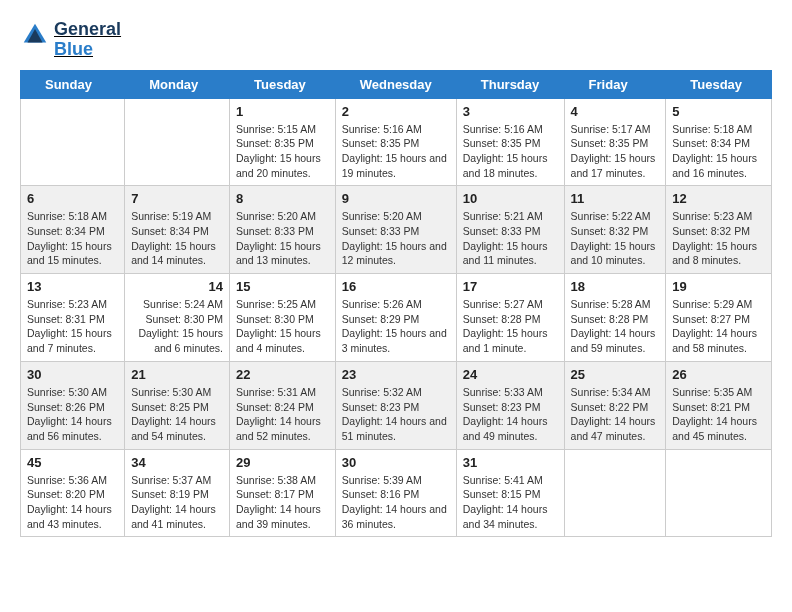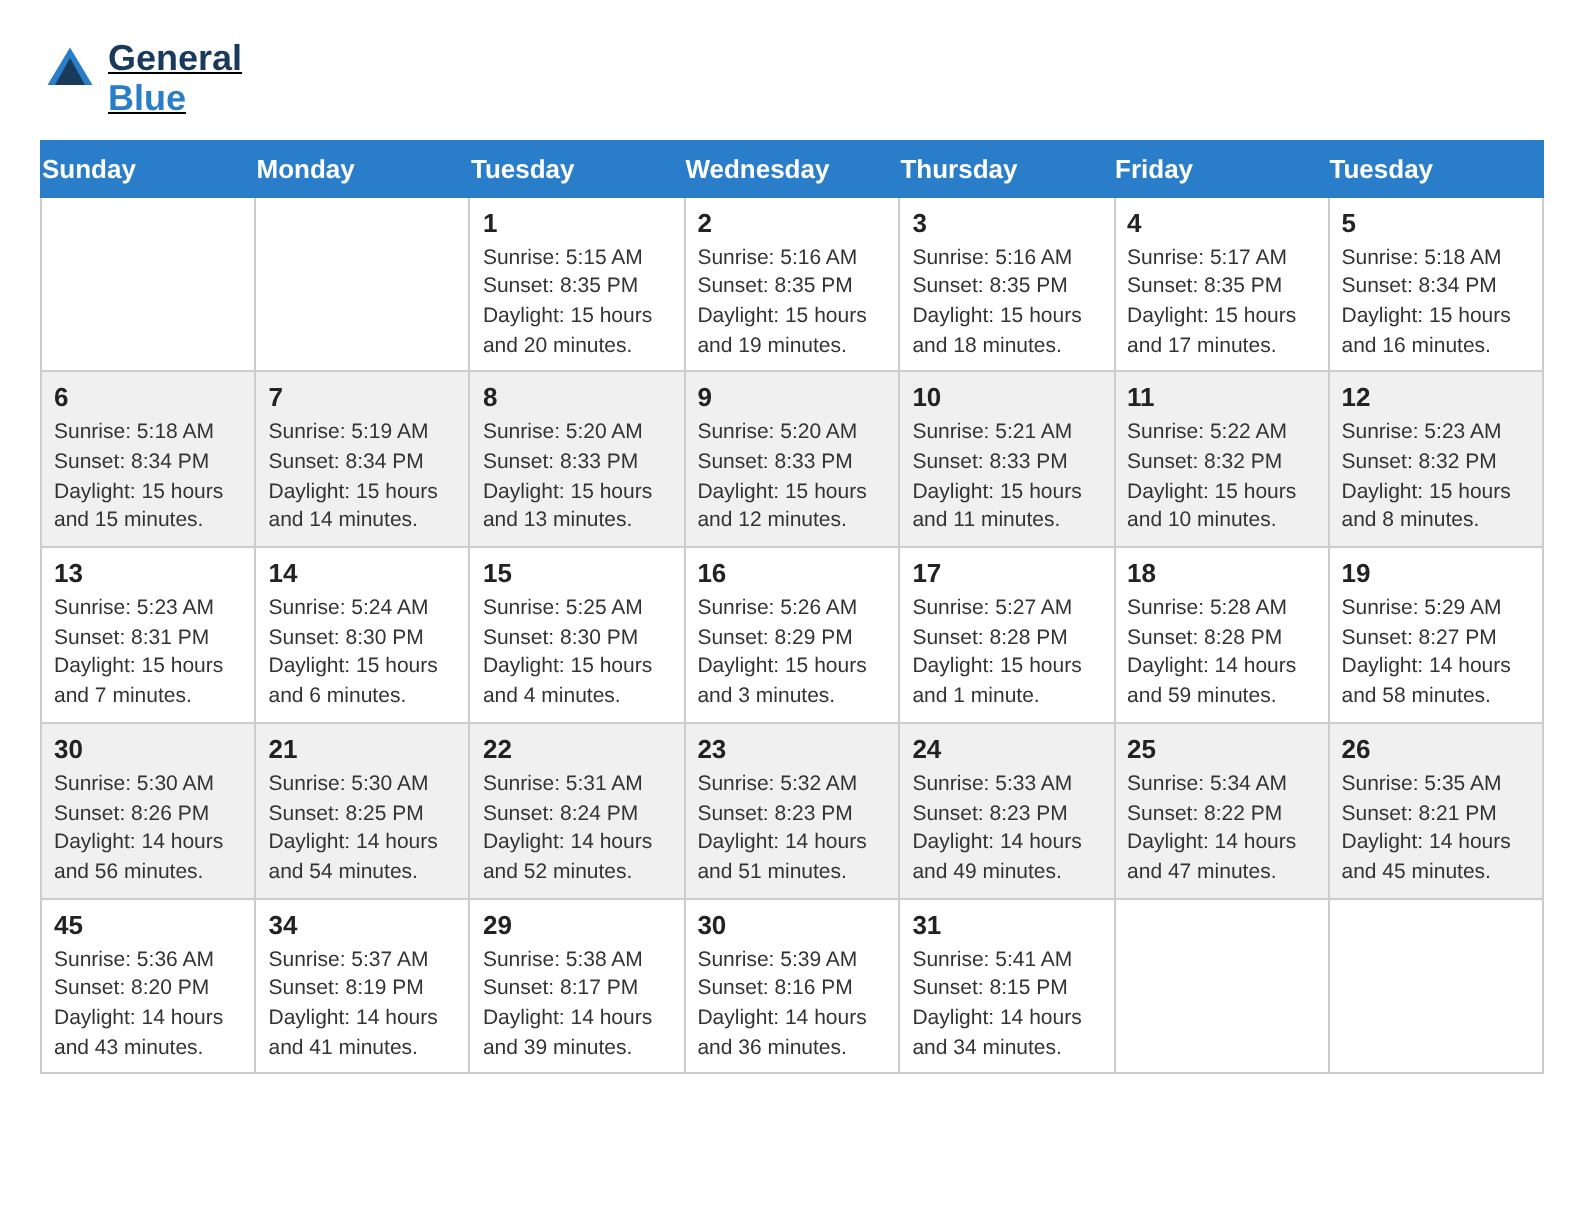--- a/index.html
+++ b/index.html
@@ -49,21 +49,21 @@
       margin-top: 4px;
     }
     .calendar {
       width: 100%;
       border-collapse: collapse;
       font-size: 11px;
     }
     .calendar th {
       background-color: #2a7dc9;
       color: #fff;
-      padding: 6px 0;
+      padding: 6px 24px;
       text-align: left;
       font-size: 13px;
       font-weight: bold;
       border: 1px solid #2a7dc9;
     }
     .calendar td {
       border: 1px solid #ccc;
       vertical-align: top;
       padding: 5px 6px;
       width: 108px;
@@ -177,21 +177,21 @@
         <td style="background: rgb(240, 240, 240);">
           <span class="day-num">12</span>
           <div class="day-info">Sunrise: 5:23 AM<br>Sunset: 8:32 PM<br>Daylight: 15 hours and 8 minutes.</div>
         </td>
       </tr>
       <tr>
         <td style="background: rgb(255, 255, 255);">
           <span class="day-num">13</span>
           <div class="day-info">Sunrise: 5:23 AM<br>Sunset: 8:31 PM<br>Daylight: 15 hours and 7 minutes.</div>
         </td>
-        <td style="background: rgb(255, 255, 255);">
+        <td style="background: rgb(255, 255, 255); text-align: right;">
           <span class="day-num">14</span>
           <div class="day-info">Sunrise: 5:24 AM<br>Sunset: 8:30 PM<br>Daylight: 15 hours and 6 minutes.</div>
         </td>
         <td style="background: rgb(255, 255, 255);">
           <span class="day-num">15</span>
           <div class="day-info">Sunrise: 5:25 AM<br>Sunset: 8:30 PM<br>Daylight: 15 hours and 4 minutes.</div>
         </td>
         <td style="background: rgb(255, 255, 255);">
           <span class="day-num">16</span>
           <div class="day-info">Sunrise: 5:26 AM<br>Sunset: 8:29 PM<br>Daylight: 15 hours and 3 minutes.</div>

